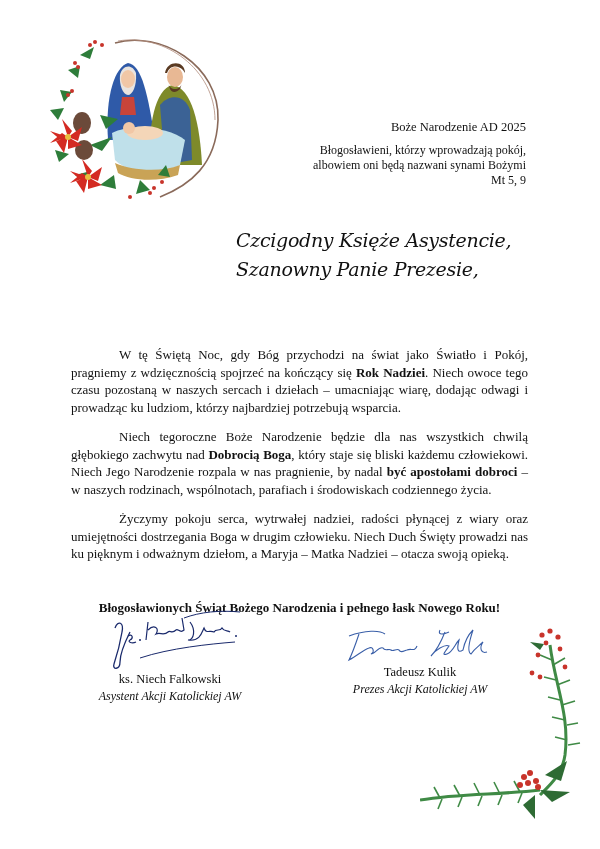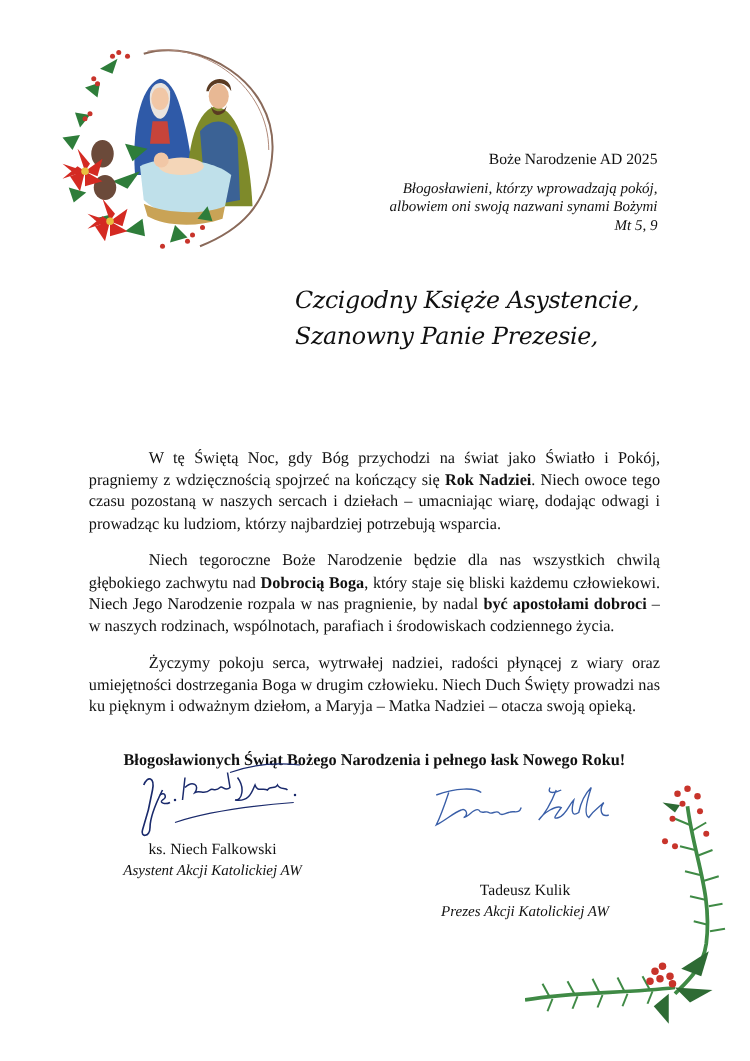--- a/index.html
+++ b/index.html
@@ -1,29 +1,29 @@
 <!DOCTYPE html>
 <html><head>
 <meta charset="utf-8">
 <style>
   html, body { margin: 0; padding: 0; background: #ffffff; }
   body { width: 600px; height: 849px; position: relative; overflow: hidden;
          font-family: "Liberation Serif", serif; color: #111; }
   .abs { position: absolute; }
   .date { right: 74px; top: 120px; font-size: 12.5px; text-align: left; }
-  .motto { right: 74px; top: 143px; font-size: 12px; font-style: italic; text-align: right; line-height: 15px; }
+  .motto { right: 74px; top: 143px; font-size: 12px; text-align: right; line-height: 15px; }
   .salutation { left: 236px; top: 226px; font-family: "DejaVu Serif", serif; font-style: italic;
                 font-size: 19px; line-height: 29px; letter-spacing: -0.3px; }
   .body-text { left: 71px; width: 457px; top: 346px; font-size: 13px; line-height: 17.5px; text-align: justify; }
-  .body-text p { margin: 11px 0 12px 0; text-indent: 48px; }
+  .body-text p { margin: 0 0 12px 0; text-indent: 48px; }
   .closing { left: 71px; width: 457px; top: 575px; text-align: center; font-weight: bold; font-size: 13px; margin-top: 25px; }
   .sig-block { text-align: center; font-size: 12.5px; line-height: 17px; }
   .sig-block .role { font-style: italic; font-size: 12px; }
   .sig-left { left: 80px; width: 180px; top: 671px; }
-  .sig-right { left: 325px; width: 190px; top: 664px; margin-top: 40px; }
+  .sig-right { left: 325px; width: 190px; top: 664px; }
   svg { display: block; }
 </style>
 </head>
 <body>
 
 <div class="abs" style="left:20px;top:15px;width:200px;height:185px;">
   <svg width="200" height="185" viewBox="0 0 200 185">
 
     <path d="M95 28 C140 15 200 50 198 105 C196 150 170 170 140 182" stroke="#8a6a5a" stroke-width="1.6" fill="none"></path>
     <path d="M98 26 C145 18 195 55 195 105" stroke="#b08a7a" stroke-width="0.8" fill="none"></path>
@@ -92,21 +92,21 @@
         <path d="M0 0 l-4 16 l-8 -12z"></path>
         <path d="M0 0 l-18 6 l12 -10z"></path>
       <circle cx="0" cy="0" r="3" fill="#e8c040"></circle>
     </g>
   </svg>
 </div>
 
 <div class="abs date">Boże Narodzenie AD 2025</div>
 <div class="abs motto">
   <div>Błogosławieni, którzy wprowadzają pokój,</div>
-  <div>albowiem oni swoją nazwani synami Bożymi</div>
+  <div>albowiem oni będą nazwani synami Bożymi</div>
   <div>Mt 5, 9</div>
 </div>
 
 <div class="abs salutation">
   <div>Czcigodny Księże Asystencie,</div>
   <div>Szanowny Panie Prezesie,</div>
 </div>
 
 <div class="abs body-text">
   <p><span>W tę Świętą Noc, gdy Bóg przychodzi na świat jako Światło i Pokój, pragniemy z wdzięcznością spojrzeć na kończący się </span><b>Rok Nadziei</b><span>. Niech owoce tego czasu pozostaną w naszych sercach i dziełach – umacniając wiarę, dodając odwagi i prowadząc ku ludziom, którzy najbardziej potrzebują wsparcia.</span></p>

